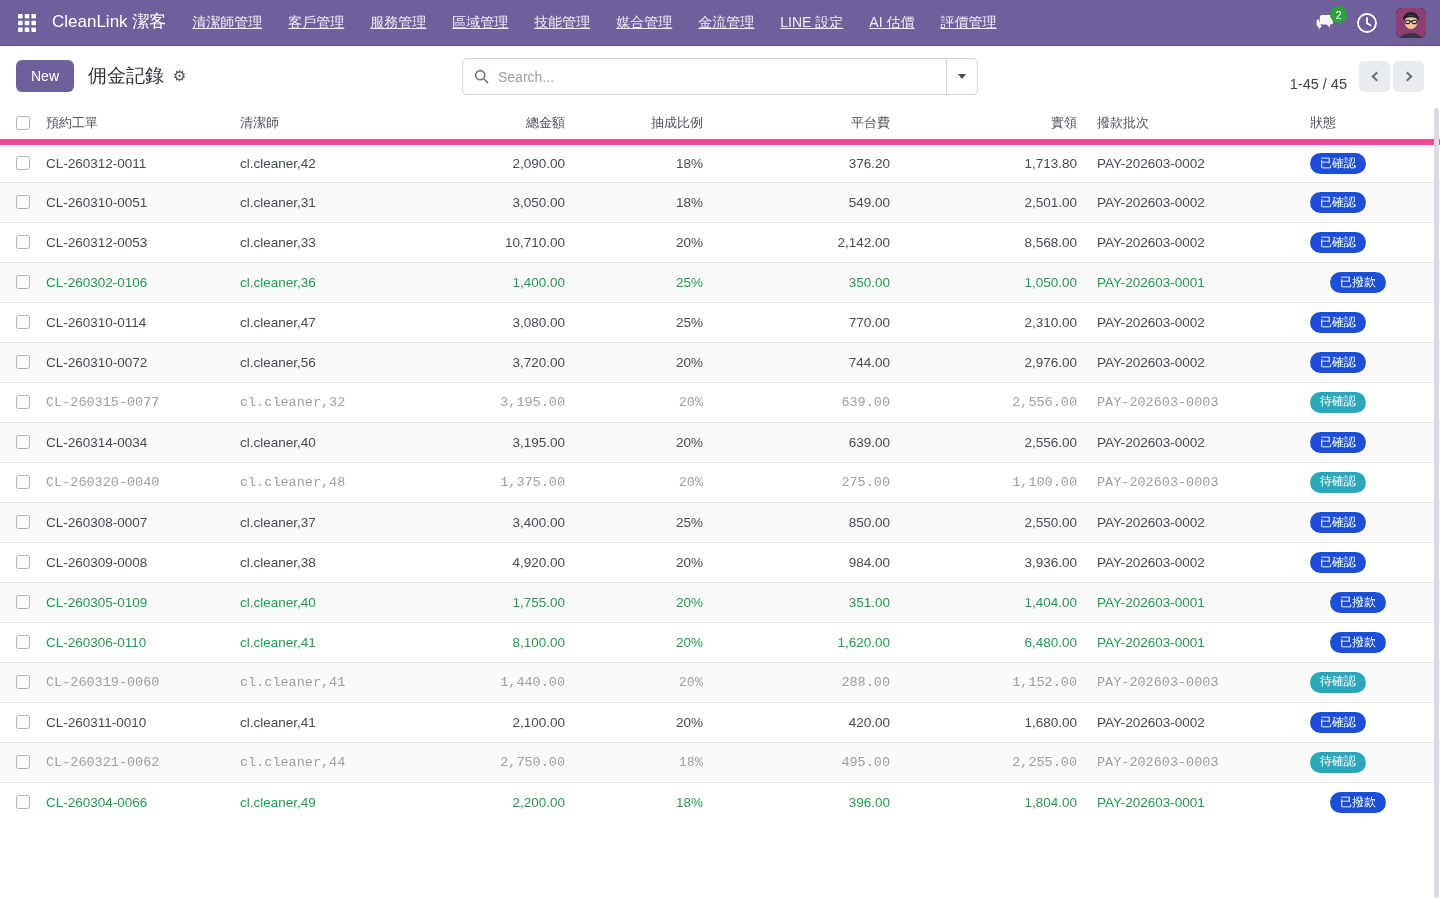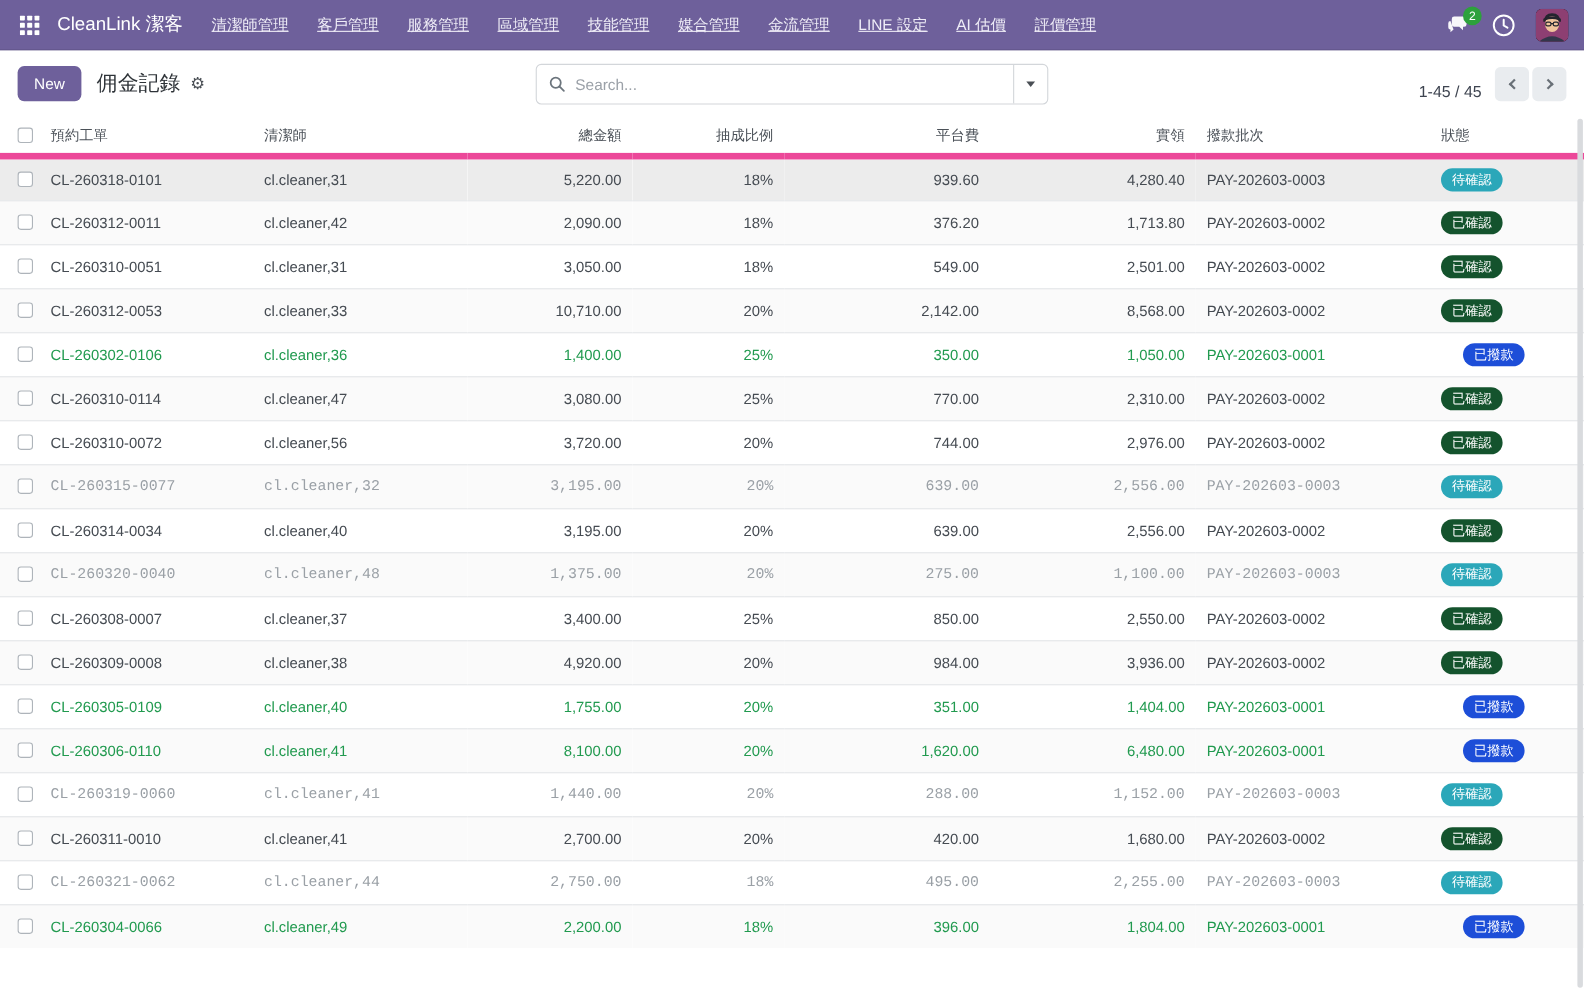--- a/index.html
+++ b/index.html
@@ -23,21 +23,21 @@
   .avatar { width:30px; height:30px; border-radius:6px; overflow:hidden; cursor:pointer; }
 
   
   .controlbar { height:60px; display:flex; align-items:center; padding:0 16px;
     position:relative; background:#fff; }
   .new-btn { background:#6e609b; color:#fff; border:none; border-radius:6px;
     padding:8px 15px; font-size:14px; cursor:pointer; font-family:inherit; }
   .view-title { font-size:19px; color:#2e3338; margin-left:14px; }
   .gear { font-size:15px; color:#4a4f55; margin-left:9px; cursor:pointer; }
   .search-wrap { position:absolute; left:50%; transform:translateX(-50%); top:12px;
-    width:466px; height:37px; border:1px solid #d3d6da; border-radius:5px;
+    width:516px; height:37px; border:1px solid #d3d6da; border-radius:5px;
     display:flex; align-items:center; background:#fff; }
   .search-wrap input { flex:1; border:none; outline:none; font-size:14px; color:#333;
     font-family:inherit; background:transparent; }
   .search-wrap input::placeholder { color:#9ba1a8; }
   .search-icon { margin:0 9px 0 11px; display:flex; }
   .search-caret { width:31px; align-self:stretch; border-left:1px solid #d3d6da;
     display:flex; align-items:center; justify-content:center; cursor:pointer; }
   .caret-down { width:0; height:0; border-left:4px solid transparent; border-right:4px solid transparent;
     border-top:5px solid #4a4f55; }
   .pager { margin-left:auto; display:flex; align-items:flex-end; gap:12px; }
@@ -66,21 +66,21 @@
   th.col-status, td.col-status { padding-left:10px; }
   tbody tr { cursor:pointer; }
   tbody tr:nth-child(even) { background:#fafafa; }
   tbody tr.hl td { background:#ececec; }
   tr.tone-success td { color:#219a4f; }
   tr.tone-muted td { color:#9aa0a6;font-family:Liberation Mono, monospace; }
   .cb { width:14px; height:14px; border:1px solid #aeb4ba; border-radius:3px; background:#fff; cursor:pointer; }
   .badge { display:inline-block; padding:4px 10px 5px; border-radius:12px; font-size:12px;
     color:#fff; line-height:1; }
   .badge.pending   { background:#2ba7b9; }
-  .badge.confirmed { background:#14532d; }
+  .badge.confirmed { background:#1d4ed8; }
   .badge.paid      { background:#1d4ed8;margin-left:20px; }
 
   .vscroll { position:absolute; right:1px; top:108px; bottom:2px; width:5px;
     background:#d9dbde; border-radius:3px; }
 </style>
 </head>
 <body>
 
 <header class="topbar">
   <div class="tb-left">
@@ -195,33 +195,20 @@
         <th class="col-cleaner align-left">清潔師</th>
         <th class="col-total align-right">總金額</th>
         <th class="col-rate align-right">抽成比例</th>
         <th class="col-platform_fee align-right">平台費</th>
         <th class="col-net align-right">實領</th>
         <th class="col-batch align-left">撥款批次</th>
         <th class="col-status align-left">狀態</th>
       </tr>
     </thead>
   <tbody>
-      <tr class="tone-default hl">
-        <td class="col-check">
-          <div class="cb"></div>
-        </td>
-        <td class="col-order align-left">CL-260318-0101</td>
-        <td class="col-cleaner align-left">cl.cleaner,31</td>
-        <td class="col-total align-right">5,220.00</td>
-        <td class="col-rate align-right">18%</td>
-        <td class="col-platform_fee align-right">939.60</td>
-        <td class="col-net align-right">4,280.40</td>
-        <td class="col-batch align-left">PAY-202603-0003</td>
-        <td class="col-status align-left"><span class="badge pending">待確認</span></td>
-      </tr>
       <tr class="tone-default">
         <td class="col-check">
           <div class="cb"></div>
         </td>
         <td class="col-order align-left">CL-260312-0011</td>
         <td class="col-cleaner align-left">cl.cleaner,42</td>
         <td class="col-total align-right">2,090.00</td>
         <td class="col-rate align-right">18%</td>
         <td class="col-platform_fee align-right">376.20</td>
         <td class="col-net align-right">1,713.80</td>
@@ -396,21 +383,21 @@
         <td class="col-net align-right">1,152.00</td>
         <td class="col-batch align-left">PAY-202603-0003</td>
         <td class="col-status align-left"><span class="badge pending">待確認</span></td>
       </tr>
       <tr class="tone-default">
         <td class="col-check">
           <div class="cb"></div>
         </td>
         <td class="col-order align-left">CL-260311-0010</td>
         <td class="col-cleaner align-left">cl.cleaner,41</td>
-        <td class="col-total align-right">2,700.00</td>
+        <td class="col-total align-right">2,100.00</td>
         <td class="col-rate align-right">20%</td>
         <td class="col-platform_fee align-right">420.00</td>
         <td class="col-net align-right">1,680.00</td>
         <td class="col-batch align-left">PAY-202603-0002</td>
         <td class="col-status align-left"><span class="badge confirmed">已確認</span></td>
       </tr>
       <tr class="tone-muted">
         <td class="col-check">
           <div class="cb"></div>
         </td>

